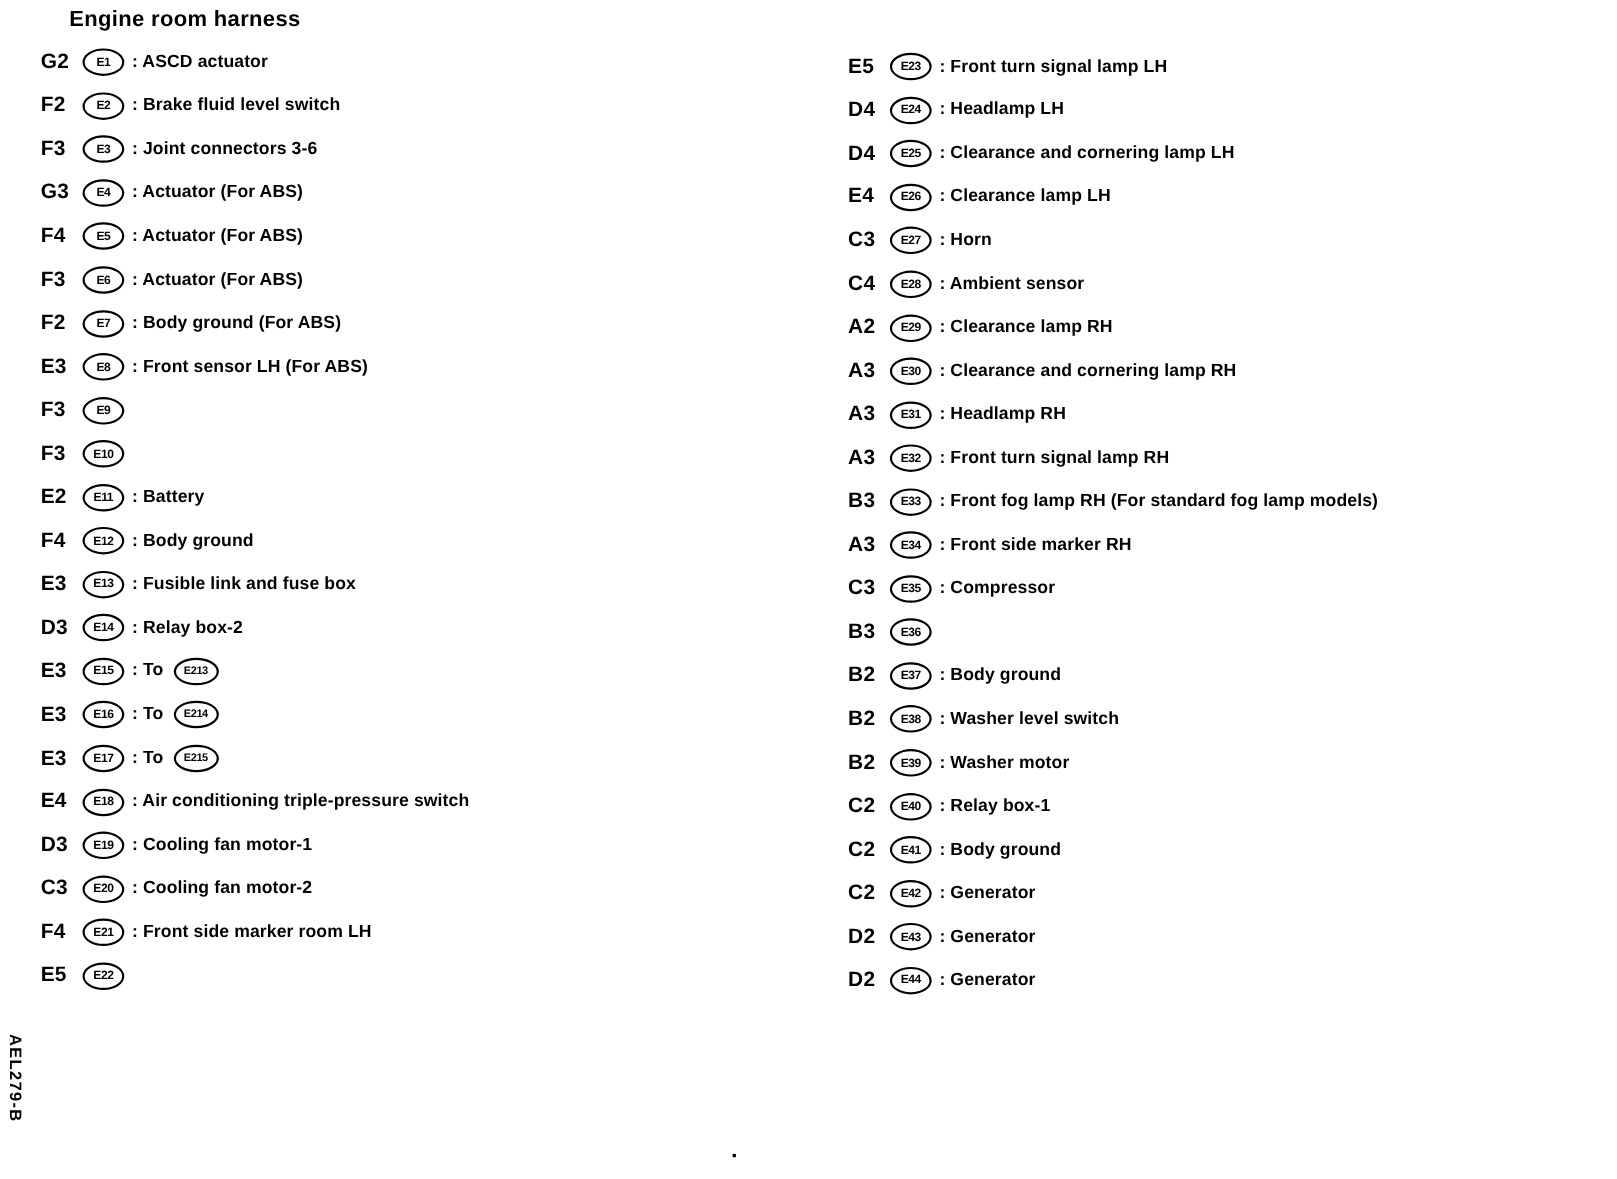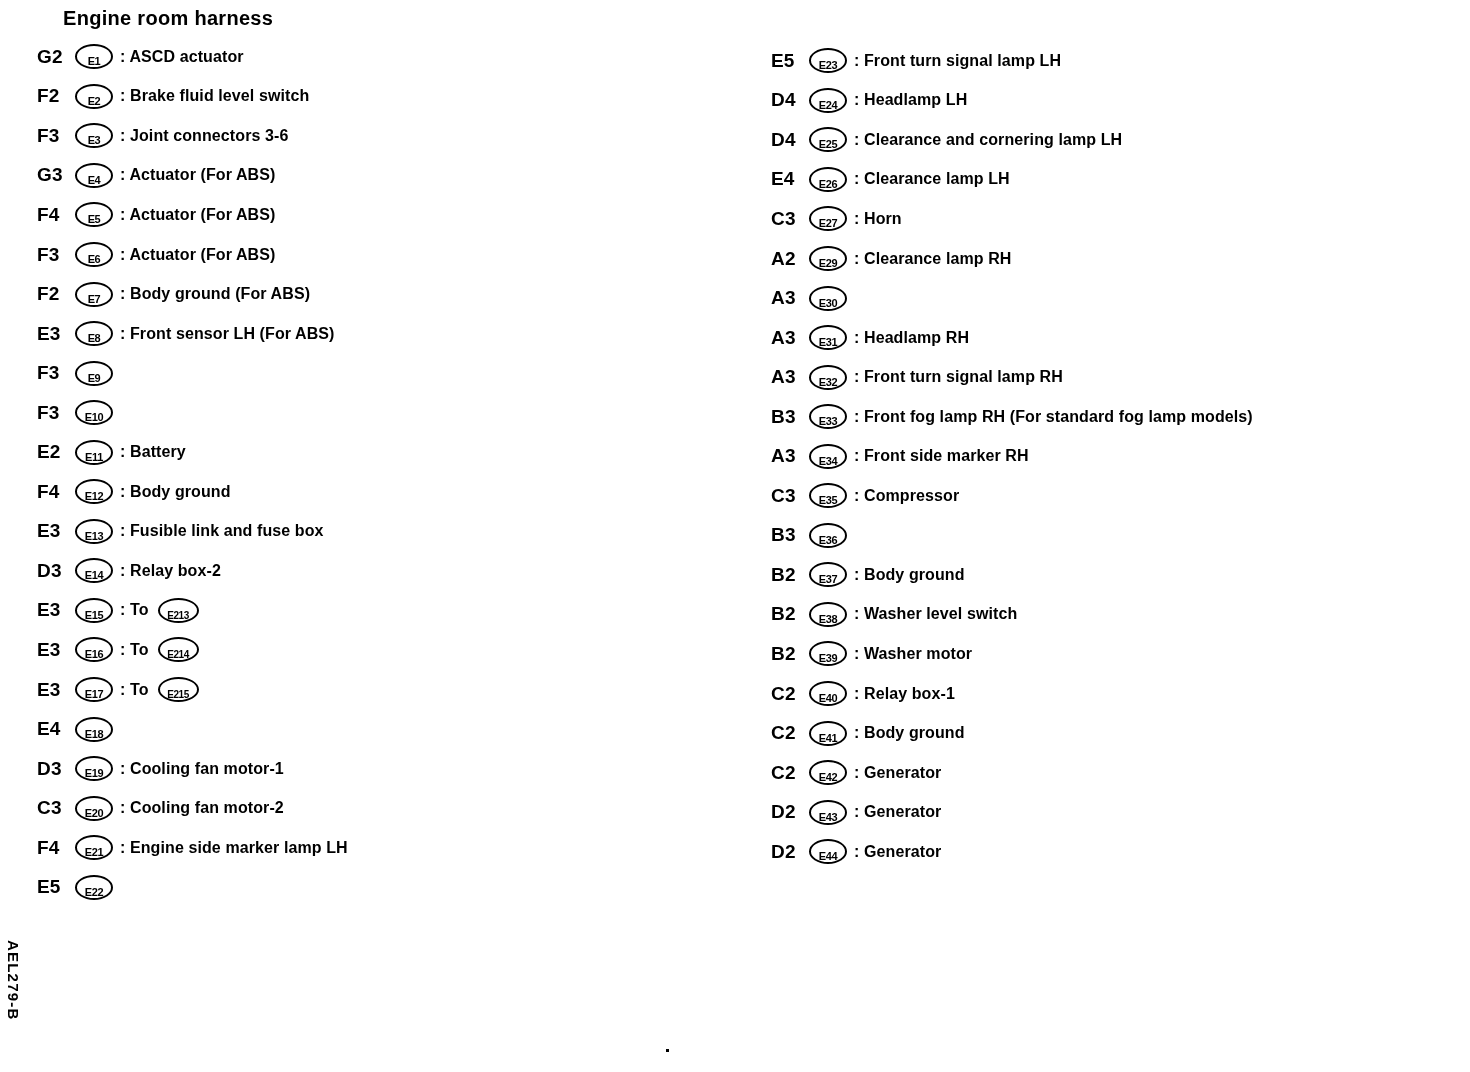--- a/index.html
+++ b/index.html
@@ -40,21 +40,21 @@
   }
   .grid-ref {
     display: inline-block;
     width: 38px;
     font-size: 19px;
     font-weight: 700;
     letter-spacing: 0.2px;
   }
   .badge {
     display: inline-flex;
-    align-items: flex-end;
+    align-items: center;
     justify-content: center;
     box-sizing: border-box;
     width: 38px;
     height: 25px;
     border: 2.5px solid #000;
     border-radius: 50%;
     font-size: 11px;
     font-weight: 700;
     letter-spacing: -0.4px;
     flex: none;
@@ -236,20 +236,21 @@
     <span class="desc">: To</span>
     <span class="badge ref-badge">
           <span>E215</span>
         </span>
   </div>
       <div class="entry">
     <span class="grid-ref">E4</span>
     <span class="badge">
           <span>E18</span>
         </span>
+    <span class="desc">: Air conditioning triple-pressure switch</span>
 
   </div>
       <div class="entry">
     <span class="grid-ref">D3</span>
     <span class="badge">
           <span>E19</span>
         </span>
     <span class="desc">: Cooling fan motor-1</span>
 
   </div>
@@ -259,21 +260,21 @@
           <span>E20</span>
         </span>
     <span class="desc">: Cooling fan motor-2</span>
 
   </div>
       <div class="entry">
     <span class="grid-ref">F4</span>
     <span class="badge">
           <span>E21</span>
         </span>
-    <span class="desc">: Engine side marker lamp LH</span>
+    <span class="desc">: Front side marker room LH</span>
 
   </div>
       <div class="entry">
     <span class="grid-ref">E5</span>
     <span class="badge">
           <span>E22</span>
         </span>
 
   </div>
     </div>
@@ -312,32 +313,41 @@
   </div>
       <div class="entry">
     <span class="grid-ref">C3</span>
     <span class="badge">
           <span>E27</span>
         </span>
     <span class="desc">: Horn</span>
 
   </div>
       <div class="entry">
+    <span class="grid-ref">C4</span>
+    <span class="badge">
+          <span>E28</span>
+        </span>
+    <span class="desc">: Ambient sensor</span>
+
+  </div>
+      <div class="entry">
     <span class="grid-ref">A2</span>
     <span class="badge">
           <span>E29</span>
         </span>
     <span class="desc">: Clearance lamp RH</span>
 
   </div>
       <div class="entry">
     <span class="grid-ref">A3</span>
     <span class="badge">
           <span>E30</span>
         </span>
+    <span class="desc">: Clearance and cornering lamp RH</span>
 
   </div>
       <div class="entry">
     <span class="grid-ref">A3</span>
     <span class="badge">
           <span>E31</span>
         </span>
     <span class="desc">: Headlamp RH</span>
 
   </div>

